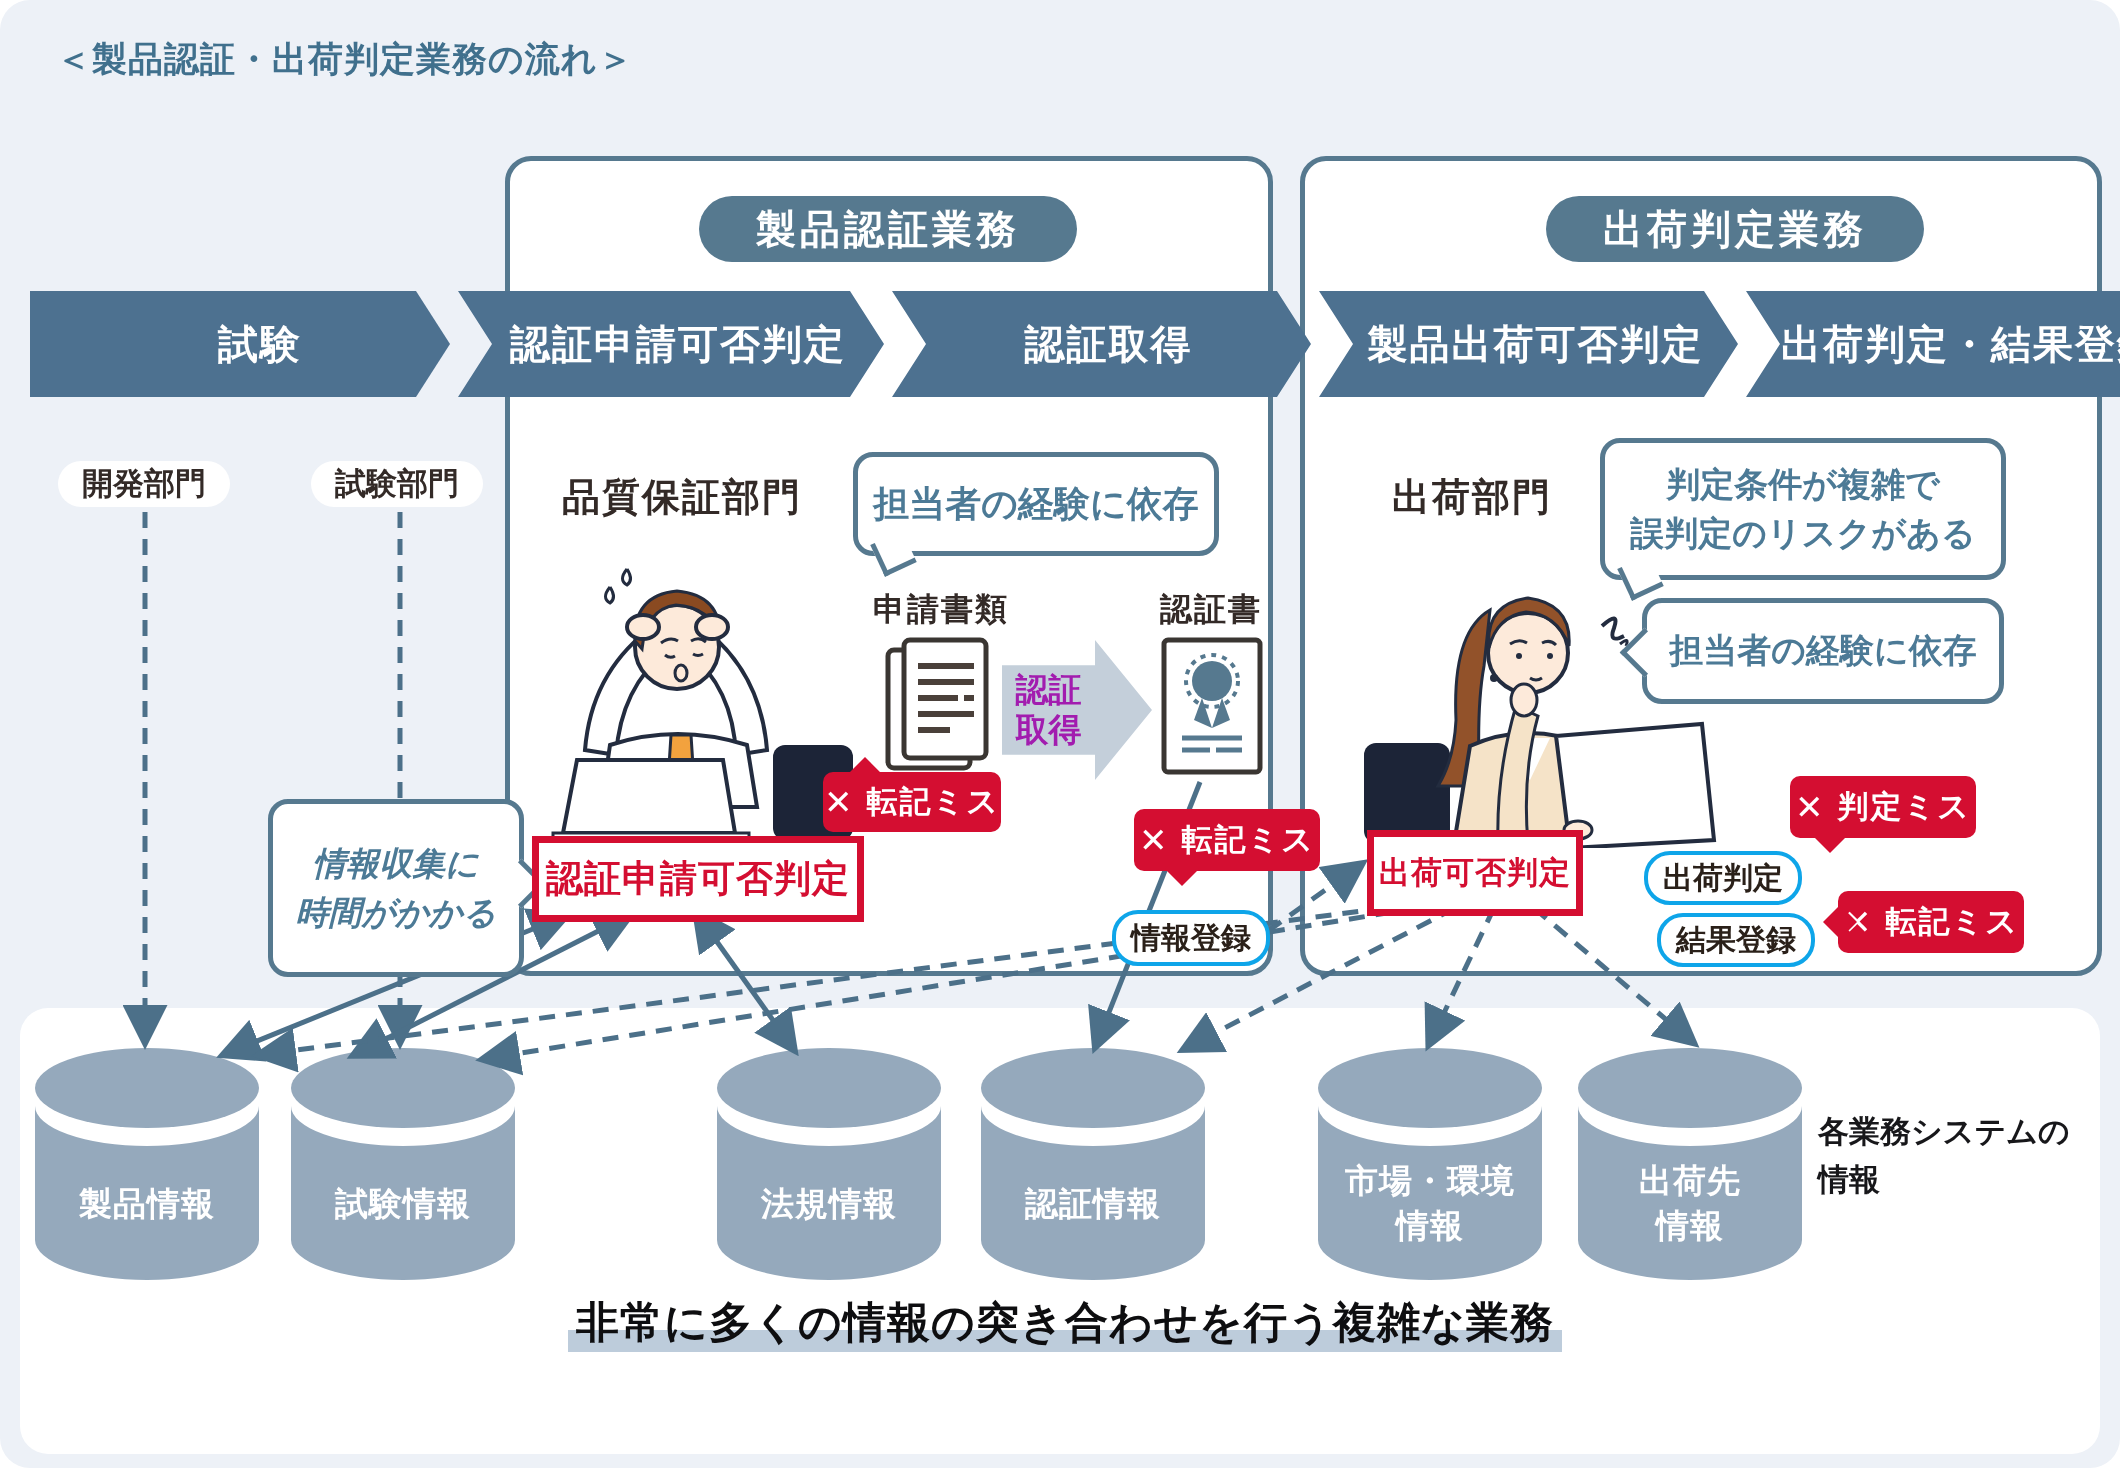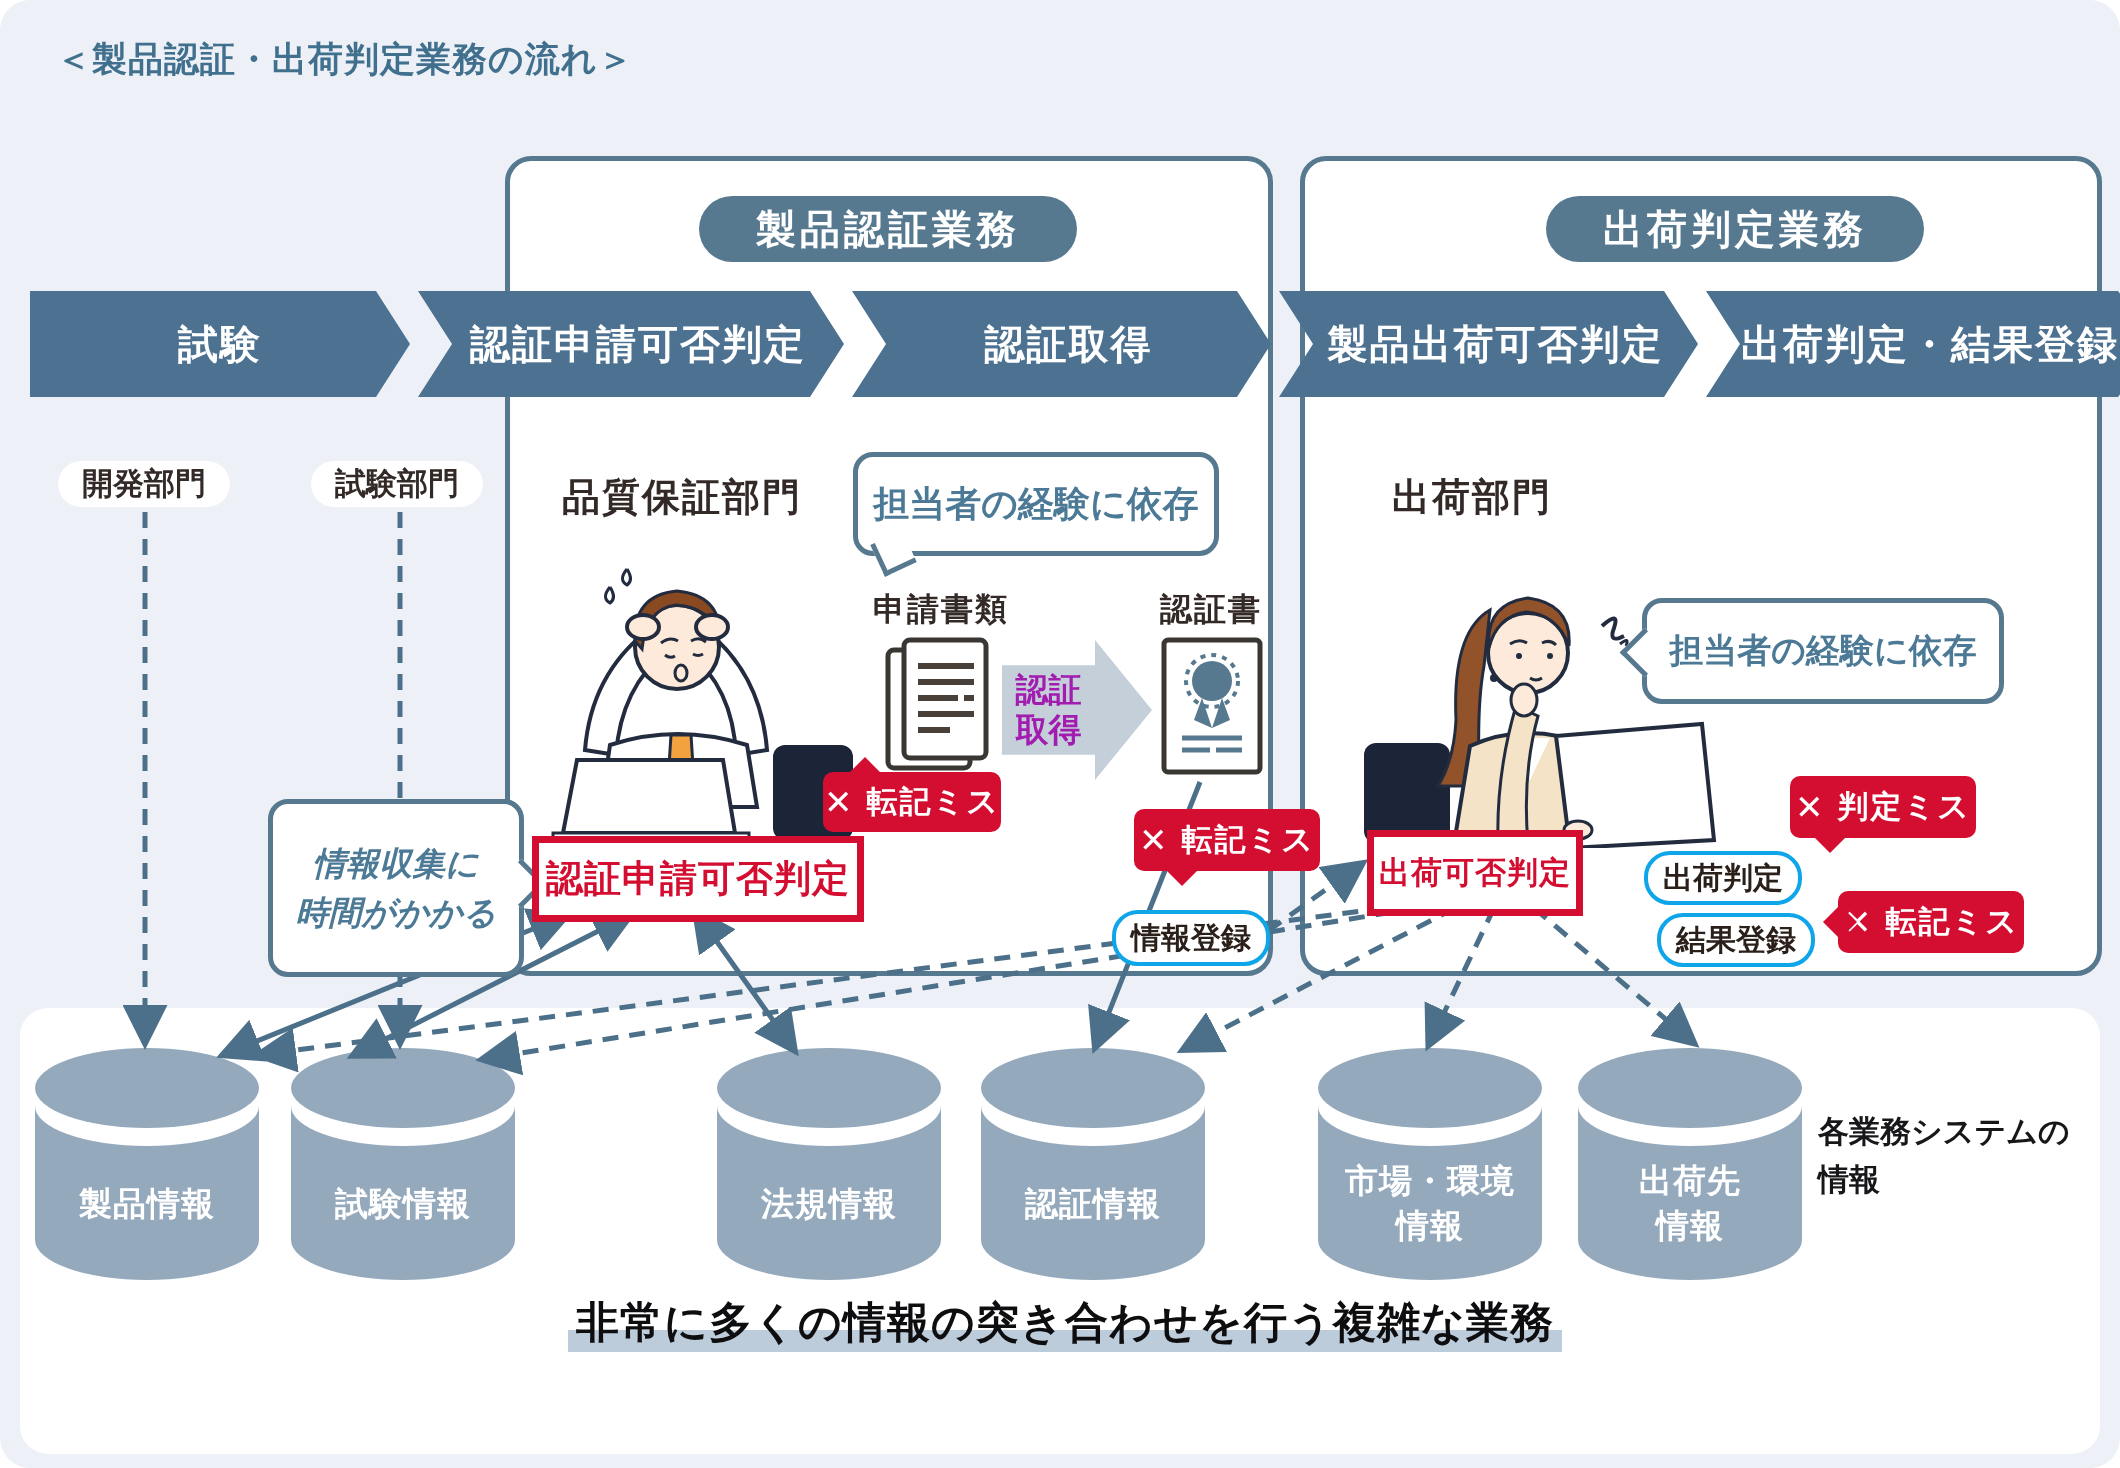--- a/index.html
+++ b/index.html
@@ -85,41 +85,46 @@
 
   <div class="abs title">＜製品認証・出荷判定業務の流れ＞</div>
 
   <div class="abs bigbox" style="left:505px;top:156px;width:758px;height:810px;"></div>
   <div class="abs bigbox" style="left:1300px;top:156px;width:792px;height:810px;"></div>
 
   <div class="abs headerpill" style="left:699px;top:196px;width:378px;height:66px;">製品認証業務</div>
   <div class="abs headerpill" style="left:1546px;top:196px;width:378px;height:66px;">出荷判定業務</div>
 
   <div class="abs bar">
-    <div class="seg first" style="width:380px;">試験</div>
+    <div class="seg first" style="width:380px;padding-left:40px;">試験</div>
     <div class="seg mid" style="width:412px;">認証申請可否判定</div>
     <div class="seg mid" style="width:405px;">認証取得</div>
     <div class="seg mid" style="width:405px;">製品出荷可否判定</div>
     <div class="seg last" style="width:428px;">出荷判定・結果登録</div>
   </div>
 
   <div class="abs dotted" style="left:520px;top:432px;width:668px;height:356px;"></div>
   <div class="abs dotted" style="left:1356px;top:432px;width:692px;height:356px;"></div>
 
   <div class="abs deptpill" style="left:58px;top:461px;width:172px;height:46px;">開発部門</div>
   <div class="abs deptpill" style="left:311px;top:461px;width:172px;height:46px;">試験部門</div>
 
   <div class="abs deptlabel" style="left:562px;top:472px;">品質保証部門</div>
   <div class="abs deptlabel" style="left:1392px;top:472px;">出荷部門</div>
 
   <div class="abs bubble" style="left:853px;top:452px;width:356px;height:94px;font-size:36px;">
     <span>担当者の経験に依存</span>
     <div class="ptr downleft"></div>
   </div>
 
+  <div class="abs bubble" style="left:1600px;top:438px;width:396px;height:132px;font-size:34px;line-height:1.45;">
+    <span>判定条件が複雑で
+誤判定のリスクがある</span>
+    <div class="ptr downleft"></div>
+  </div>
 
   <div class="abs bubble" style="left:1642px;top:598px;width:352px;height:96px;font-size:34px;">
     <span>担当者の経験に依存</span>
     <div class="ptr left"></div>
   </div>
 
   <div class="abs bubble" style="left:268px;top:799px;width:246px;height:168px;font-size:33px;line-height:1.5;font-style:italic;">
     <span>情報収集に
 時間がかかる</span>
     <div class="ptr right"></div>

